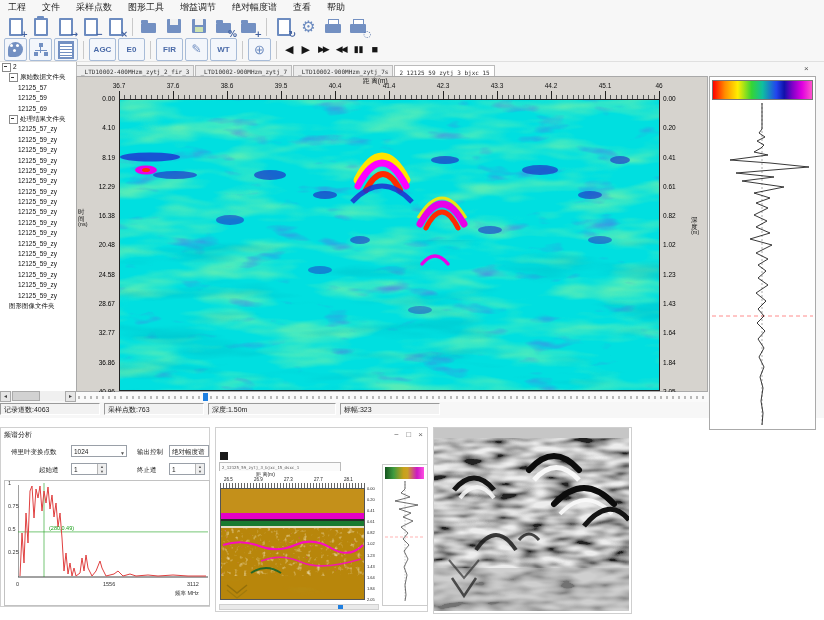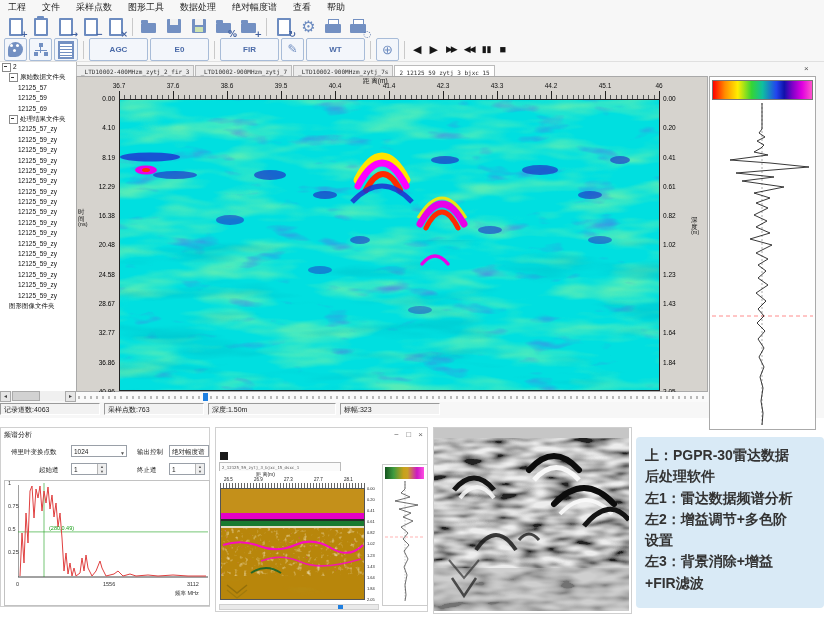--- a/index.html
+++ b/index.html
@@ -28,21 +28,21 @@
   .pal{width:15px;height:15px;margin:3px;border-radius:50% 50% 50% 2px;background:#7390c2;position:relative;}
   .pal::before{content:"";position:absolute;left:2px;top:2px;width:3px;height:3px;border-radius:50%;background:#fff;box-shadow:6px 0 0 #fff,3px 5px 0 #fff;}
   .nb{width:12px;height:14px;margin:3px;background:#fff;border:2px solid #7390c2;background-image:repeating-linear-gradient(#7390c2 0 1px,transparent 1px 3px);background-clip:content-box;}
   .orgc{width:14px;height:14px;margin:3px;background:
     linear-gradient(#7390c2,#7390c2) 5px 0/4px 4px no-repeat,
     linear-gradient(#7390c2,#7390c2) 0 9px/4px 4px no-repeat,
     linear-gradient(#7390c2,#7390c2) 10px 9px/4px 4px no-repeat,
     linear-gradient(#7390c2,#7390c2) 6px 4px/1px 6px no-repeat,
     linear-gradient(#7390c2,#7390c2) 1px 7px/12px 1px no-repeat;}
   .tbtn{border:1px solid #a8bcd8;border-radius:2px;background:#f3f6fb;height:21px;min-width:21px;display:flex;align-items:center;justify-content:center;margin:0 1px;}
-  .badge-btn{color:#4a6aa8;font:bold 8px "Liberation Sans",sans-serif;padding:0 18px;}
+  .badge-btn{color:#4a6aa8;font:bold 8px "Liberation Sans",sans-serif;padding:0 2px;}
   .play{font-size:11px;color:#161616;margin:0 4px;line-height:21px;}
   .play.small{font-size:9px;letter-spacing:-2px;}
   
   #tree{left:0;top:62px;width:76px;height:329px;background:#fff;border-right:1px solid #b8b8b8;overflow:hidden;font-size:6.5px;color:#111;}
   .trow{height:10.4px;line-height:10.4px;white-space:nowrap;display:flex;align-items:center;}
   .tbx{display:inline-block;width:7px;height:7px;border:1px solid #8a8a8a;background:#fff;margin-right:2px;position:relative;flex:none;}
   .tbx::before{content:"";position:absolute;left:1px;top:2.5px;width:3px;height:1px;background:#333;}
   #tree-hscroll{left:0;top:391px;width:76px;height:10px;background:#f0f0f0;border-right:1px solid #b8b8b8;display:flex;align-items:center;}
   .sbtn{width:9px;height:9px;background:#e6e6e6;border:1px solid #aaa;font-size:5px;line-height:8px;text-align:center;color:#444;flex:none;}
   .sthumb{width:26px;height:8px;background:#d2d2d2;border:1px solid #aaa;margin-left:1px;}
@@ -106,21 +106,21 @@
 
 <div id="stage">
 
   <div class="abs" id="mainwin">
 
     <div class="abs" id="menubar">
       <span class="menu-item">工程</span>
       <span class="menu-item">文件</span>
       <span class="menu-item">采样点数</span>
       <span class="menu-item">图形工具</span>
-      <span class="menu-item">数据处理</span>
+      <span class="menu-item">增益调节</span>
       <span class="menu-item">绝对幅度谱</span>
       <span class="menu-item">查看</span>
       <span class="menu-item">帮助</span>
     </div>
 
     <div class="abs tbrow" id="toolbar1">
       <span class="ic">
           <span class="doc"></span>
           <span class="bdg">+</span>
         </span>
@@ -545,23 +545,14 @@
       <path d="M150,98 Q175,68 195,92" stroke="#141414" stroke-width="5" fill="none"></path>
       <path d="M20,62 Q40,38 60,62" stroke="#141414" stroke-width="5" fill="none"></path>
       <path d="M26,70 Q43,48 60,70" stroke="#f5f5f5" stroke-width="4" fill="none" opacity="0.9"></path>
       <path d="M42,122 Q62,92 82,122" stroke="#1a1a1a" stroke-width="4" fill="none" opacity="0.85"></path>
       <path d="M85,112 Q95,100 105,112" stroke="#1a1a1a" stroke-width="3" fill="none" opacity="0.8"></path>
       <path d="M18,150 L30,168 L42,150" stroke="#2a2a2a" stroke-width="2.5" fill="none" opacity="0.8"></path>
       <path d="M15,132 L30,150 L45,132" stroke="#333" stroke-width="2" fill="none" opacity="0.7"></path>
     </svg>
   </div>
 
-  <div class="abs" id="p4">
-    <div id="caption">上：PGPR-30雷达数据
-后处理软件
-左1：雷达数据频谱分析
-左2：增益调节+多色阶
-设置
-左3：背景消除+增益
-+FIR滤波</div>
-  </div>
 
 </div>
 
 </body></html>

